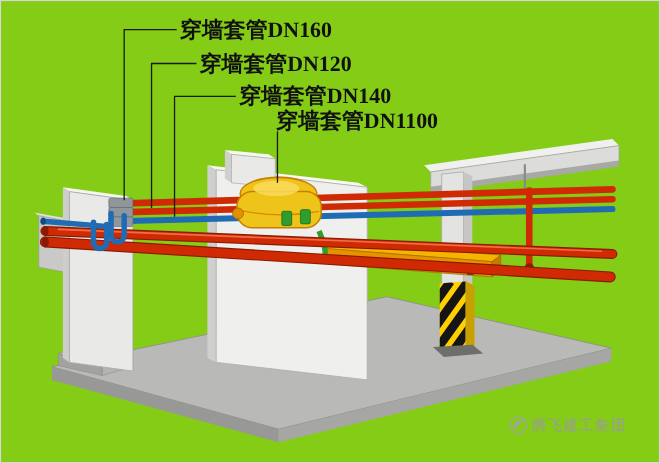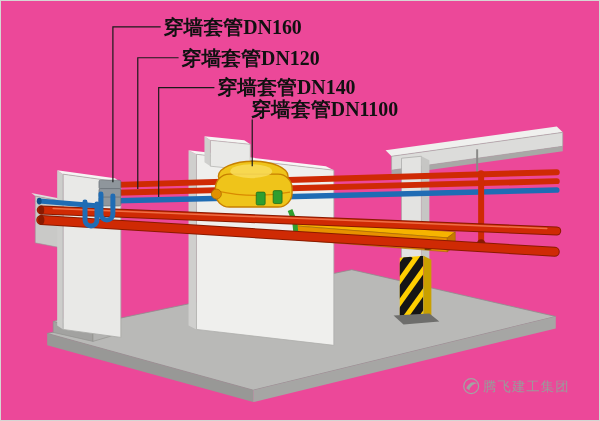--- a/index.html
+++ b/index.html
@@ -1,18 +1,18 @@
 <!DOCTYPE html>
 <html style="--pipe-red: #cf2a04; --pipe-red-dark: #8a1a00; --pipe-blue: #1f6cb4; --pipe-blue-dark: #0f4c86; --tray-top: #f6b400; --tray-front: #e79100; --tray-end: #c67800; --pump-yellow: #efc41a; --pump-outline: #c77f00; --valve-green: #2f9e2f; --hazard-yellow: #ffcf00; --hazard-black: #151515; --label-color: #111111; --watermark-gray: #9b9b9b;"><head>
 <meta charset="utf-8">
 <style>
   html,body{margin:0;padding:0;background:#ffffff;}
   .frame{
     position:relative;width:598px;height:419px;margin:0;
-    background:#ec4899;border:1px solid #d6d6d4;overflow:hidden;
+    background:#84cc16;border:1px solid #d6d6d4;overflow:hidden;
     font-family:"Liberation Sans", sans-serif;
   }
   svg{display:block;}
   
   .c-red{stroke:var(--pipe-red);fill:none}
   .c-red-u{stroke:var(--pipe-red-dark);fill:none}
   .c-blue{stroke:var(--pipe-blue);fill:none}
   .f-red-d{fill:var(--pipe-red-dark)}
   .f-blue-d{fill:var(--pipe-blue-dark)}
   .f-tray-top{fill:var(--tray-top)}

